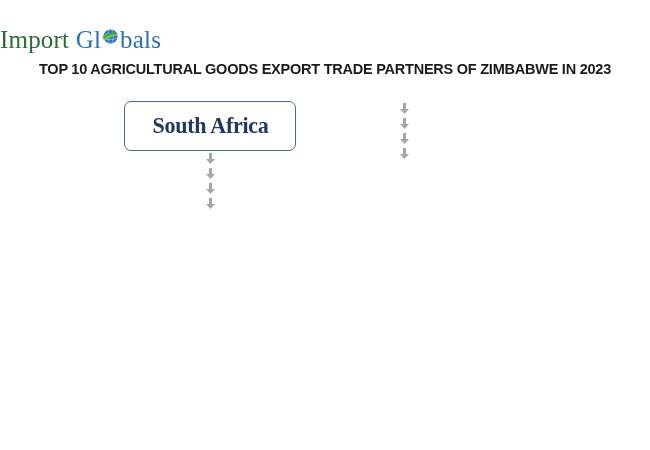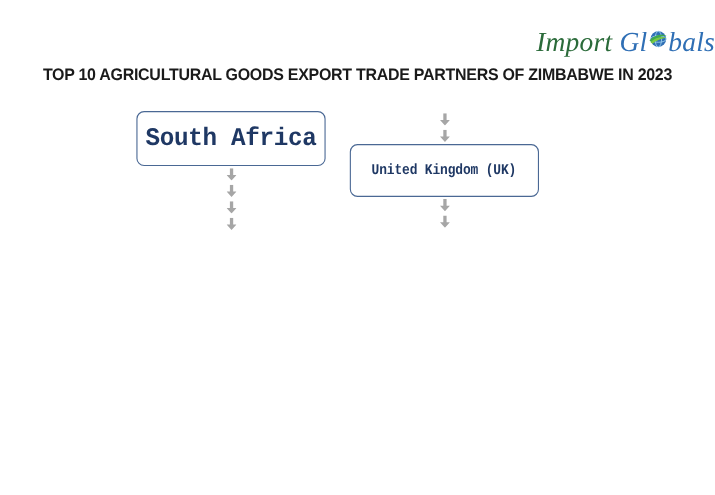--- a/index.html
+++ b/index.html
@@ -18,25 +18,24 @@
     height: 450px;
     background: #ffffff;
   }
 
   
   .logo {
     position: absolute;
     top: 24px;
     left: 0;
     width: 650px;
-    text-align: right;
+    text-align: left;
     height: 30px;
     line-height: 30px;
     white-space: nowrap;
-    font-style: italic;
   }
   .logo-text {
     font-family: "Liberation Serif", serif;
     font-size: 25px;
     font-weight: 400;
     letter-spacing: 0.2px;
     vertical-align: middle;
   }
   .logo-import { color: #2b6b3a; }
   .logo-gl     { color: #2f6fb5; }
@@ -85,21 +84,21 @@
   .node {
     border: 1.4px solid #4a6894;
     border-radius: 7px;
     background: #ffffff;
     height: 48px;
     display: flex;
     align-items: center;
     justify-content: center;
     text-align: center;
     color: #1f3864;
-    font-family: Liberation Mono, monospace;
+    font-family: Liberation Serif, serif;
     font-size: 13.5px;
     font-weight: bold;
     letter-spacing: -0.15px;
     padding: 0 4px;
     white-space: nowrap;
     transform-origin: center;
   }
   .node > span {
     display: block;
     transform: scaleX(0.94);
@@ -186,23 +185,20 @@
           <path d="M3 0 H6 V6 H9 L4.5 11 L0 6 H3 Z" fill="#a6a6a6"></path>
         </svg>
       </div>
 
       <div class="connector">
         <svg class="arrow" viewBox="0 0 9 11" xmlns="http://www.w3.org/2000/svg">
           <path d="M3 0 H6 V6 H9 L4.5 11 L0 6 H3 Z" fill="#a6a6a6"></path>
         </svg>
       </div>
 
-      <div class="node tight">
-        <span>United Kingdom (UK)</span>
-      </div>
       <div class="connector">
         <svg class="arrow" viewBox="0 0 9 11" xmlns="http://www.w3.org/2000/svg">
           <path d="M3 0 H6 V6 H9 L4.5 11 L0 6 H3 Z" fill="#a6a6a6"></path>
         </svg>
       </div>
 
       <div class="connector">
         <svg class="arrow" viewBox="0 0 9 11" xmlns="http://www.w3.org/2000/svg">
           <path d="M3 0 H6 V6 H9 L4.5 11 L0 6 H3 Z" fill="#a6a6a6"></path>
         </svg>

